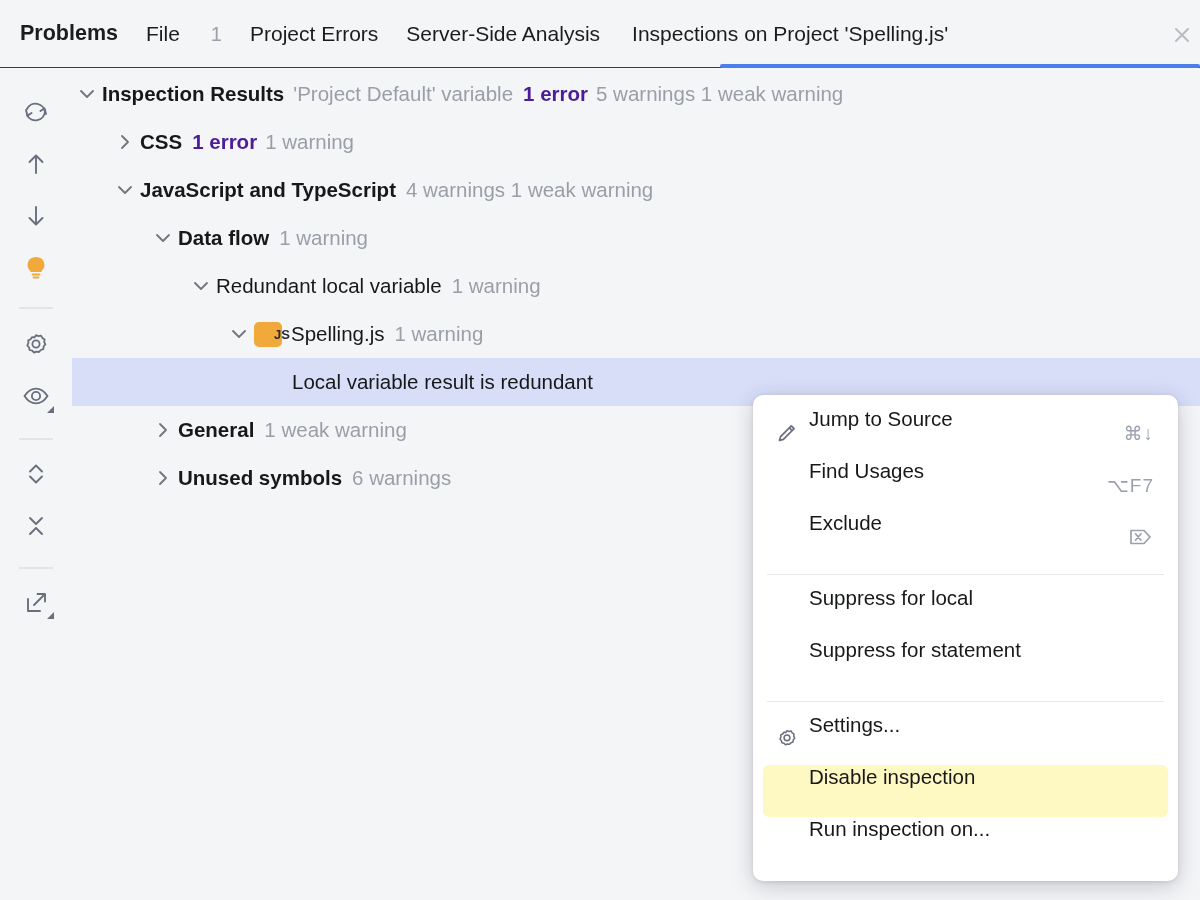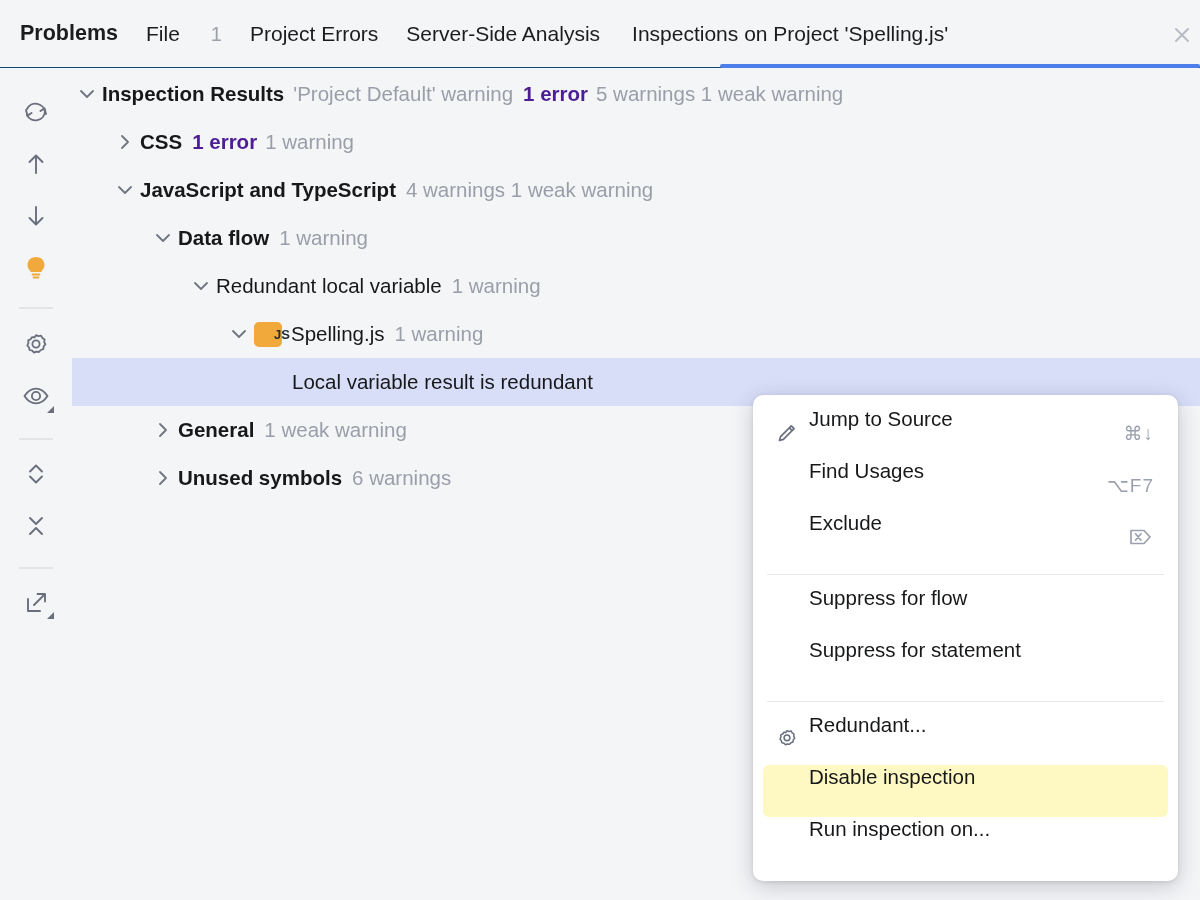--- a/index.html
+++ b/index.html
@@ -218,21 +218,21 @@
 
   <div class="tree" id="tree">
       <div class="row">
         <span style="display:inline-block;width:0px"></span>
         <span class="chev">
           <svg width="20" height="20" viewBox="0 0 20 20" aria-hidden="true">
             <path d="M4 7 L10 13 L16 7" stroke="#70757f" stroke-width="1.8" fill="none" stroke-linecap="round" stroke-linejoin="round"></path>
           </svg>
         </span>
         <span class="label">Inspection Results</span>
-        <span class="profile">'Project Default' warning</span>
+        <span class="profile">'Project Default' variable</span>
         <span class="err">1 error</span>
         <span class="meta tight">5 warnings 1 weak warning</span>
       </div>
       <div class="row">
         <span style="display:inline-block;width:38px"></span>
         <span class="chev">
           <svg width="20" height="20" viewBox="0 0 20 20" aria-hidden="true">
             <path d="M7 4 L13 10 L7 16" stroke="#70757f" stroke-width="1.8" fill="none" stroke-linecap="round" stroke-linejoin="round"></path>
           </svg>
         </span>
@@ -330,35 +330,35 @@
         <span class="mi-shortcut">
           <svg width="26" height="22" viewBox="0 0 26 22" aria-hidden="true">
             <path d="M3 4.5 L16 4.5 L22 11 L16 17.5 L3 17.5 Z" stroke="#9aa0ad" stroke-width="1.7" fill="none" stroke-linejoin="round"></path>
             <path d="M7.5 7.8 L13 14.2 M13 7.8 L7.5 14.2" stroke="#9aa0ad" stroke-width="1.7" stroke-linecap="round" fill="none"></path>
           </svg>
         </span>
       </div>
       <div class="mi-sep"></div>
       <div class="mi">
         <span class="mi-icon"></span>
-        <span class="mi-label">Suppress for flow</span>
+        <span class="mi-label">Suppress for local</span>
       </div>
       <div class="mi">
         <span class="mi-icon"></span>
         <span class="mi-label">Suppress for statement</span>
       </div>
       <div class="mi-sep"></div>
       <div class="mi">
         <span class="mi-icon">
           <svg width="24" height="24" viewBox="0 0 24 24" aria-hidden="true">
             <path d="M12 3.6 L14 4.5 L16.1 4 L17.2 5.9 L19 7.1 L18.7 9.2 L19.7 11.2 L18.3 12.8 L18 15 L16 15.7 L14.5 17.3 L12.4 17 L10.5 17.8 L9 16.3 L6.9 15.7 L6.4 13.7 L5 12.1 L5.9 10.1 L5.8 7.9 L7.7 7 L8.9 5.3 L11 5.4 Z" stroke="#6a6f7d" stroke-width="1.5" fill="none" stroke-linejoin="round"></path>
             <circle cx="12" cy="10.8" r="2.9" stroke="#6a6f7d" stroke-width="1.5" fill="none"></circle>
           </svg>
         </span>
-        <span class="mi-label">Redundant...</span>
+        <span class="mi-label">Settings...</span>
       </div>
       <div class="mi highlight">
         <span class="mi-icon"></span>
         <span class="mi-label">Disable inspection</span>
       </div>
       <div class="mi">
         <span class="mi-icon"></span>
         <span class="mi-label">Run inspection on...</span>
       </div>
     </div>

